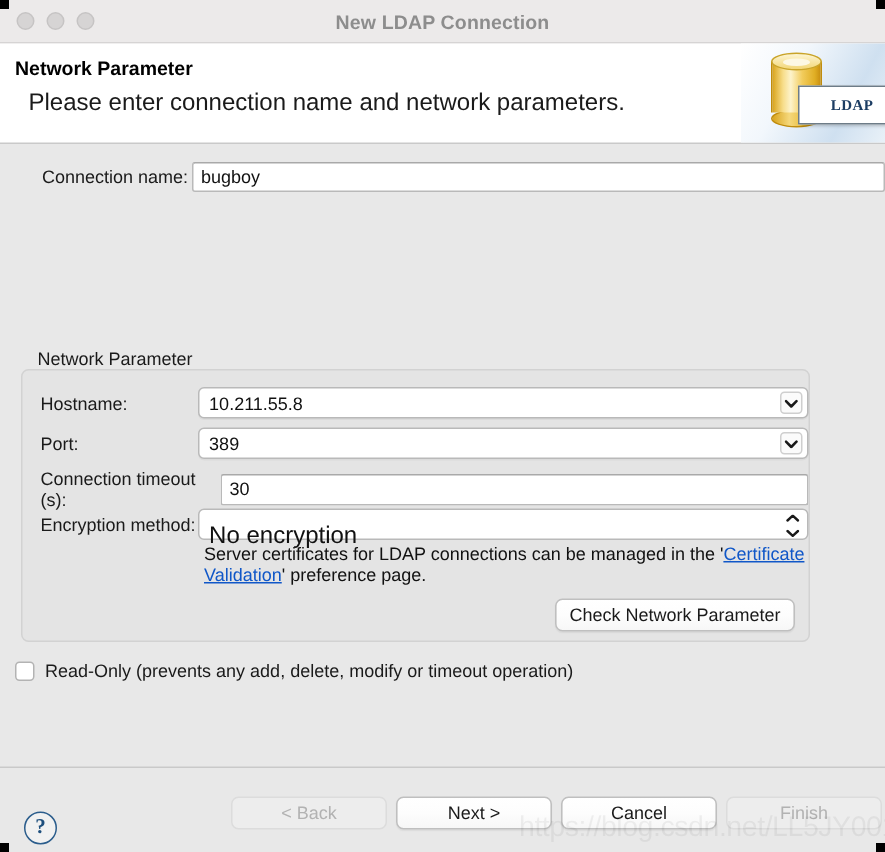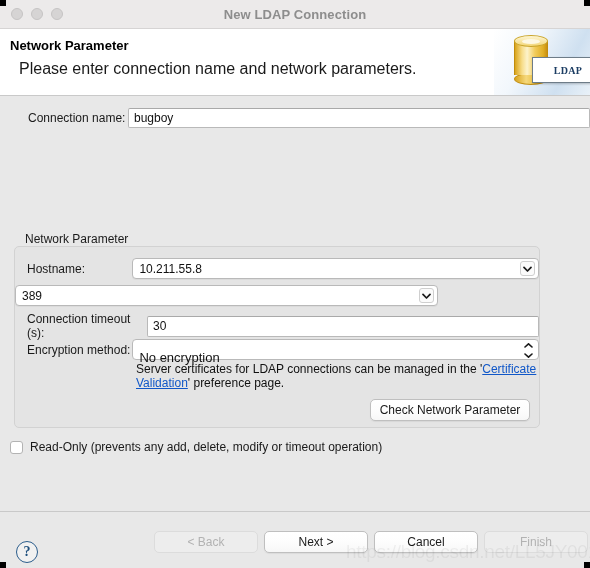--- a/index.html
+++ b/index.html
@@ -259,21 +259,21 @@
   }
   .combo .chev svg { display: block; }
 
   .popup {
     position: relative;
     background: #ffffff;
     border: 1px solid #b9b9b9;
     border-radius: 4px;
     height: 21px;
     box-sizing: border-box;
-    font-size: 13px;
+    font-size: 16px;
     color: #111;
     display: flex;
     align-items: center;
     padding: 16px 22px 0 6px;
   }
   .popup .updown {
     position: absolute;
     right: 5px;
     top: 3px;
     width: 10px;
@@ -440,20 +440,21 @@
           <span>10.211.55.8</span>
           <span class="chev">
             <svg width="9" height="6" viewBox="0 0 9 6">
                 <path d="M1 1.4 L4.5 5 L8 1.4" stroke="#1a1a1a" stroke-width="1.7" fill="none" stroke-linecap="round" stroke-linejoin="round"></path>
               </svg>
           </span>
         </div>
       </div>
 
       <div class="g-row" style="left:0; top:38px; width:100%;">
+        <div class="g-label">Port:</div>
         <div class="combo" style="width:423px;">
           <span>389</span>
           <span class="chev">
             <svg width="9" height="6" viewBox="0 0 9 6">
                 <path d="M1 1.4 L4.5 5 L8 1.4" stroke="#1a1a1a" stroke-width="1.7" fill="none" stroke-linecap="round" stroke-linejoin="round"></path>
               </svg>
           </span>
         </div>
       </div>
 

